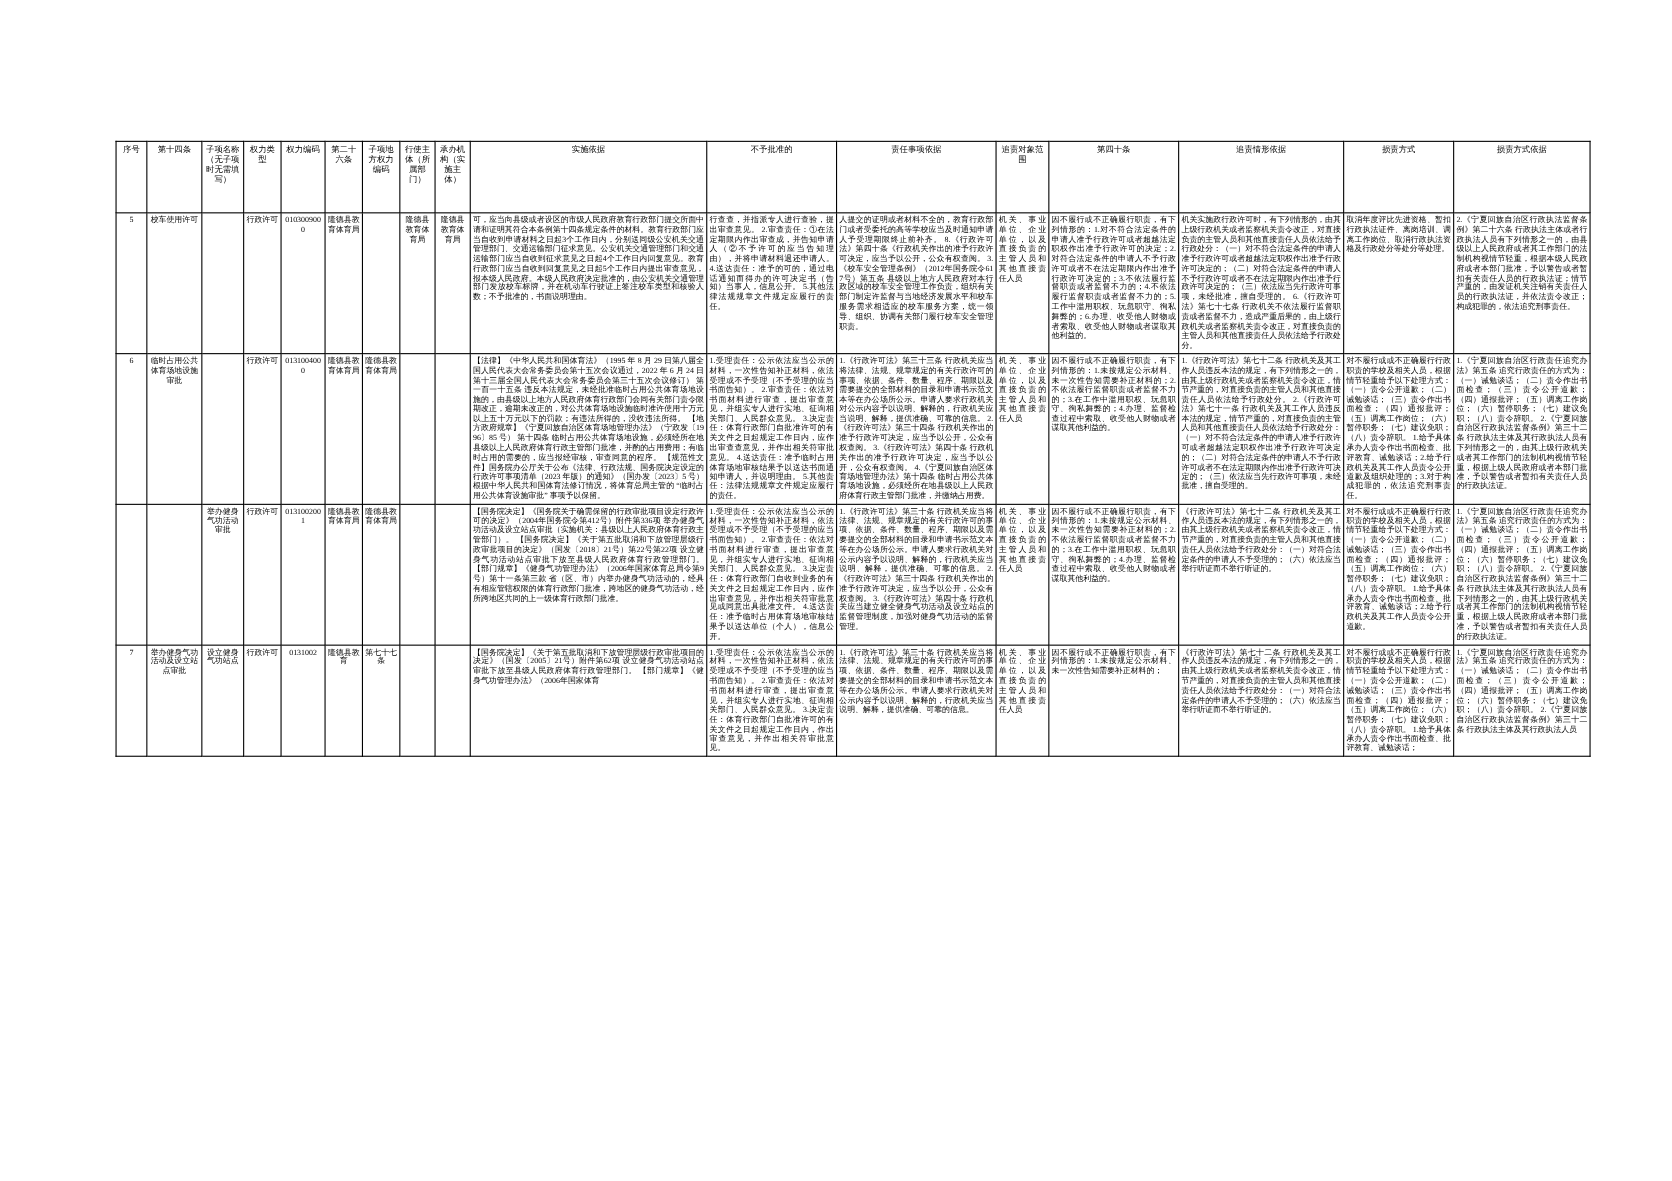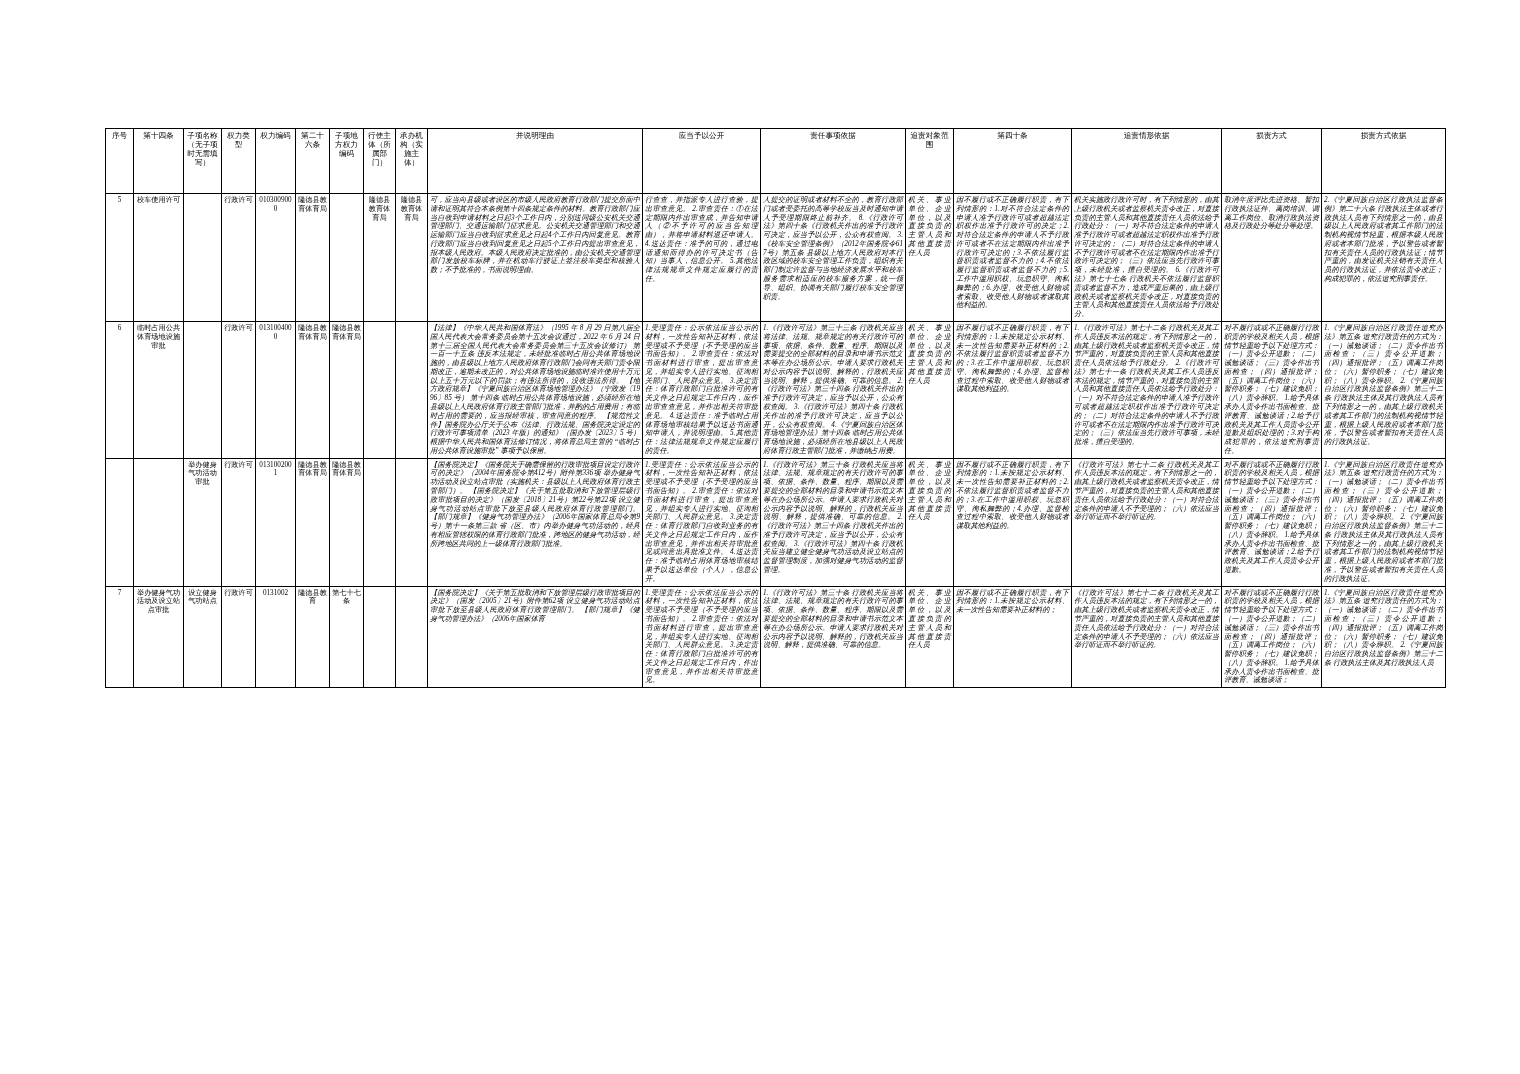--- a/index.html
+++ b/index.html
@@ -45,21 +45,20 @@
     padding: 3px 1px;
     height: 60px;
   }
   td.c-center {
     text-align: center;
     vertical-align: middle;
   }
   td.c-just {
     text-align: justify;
     text-align-last: left;
-    font-style: italic;
   }
   
   col.w-seq      { width: 28px; }
   col.w-name     { width: 50px; }
   col.w-sub      { width: 38px; }
   col.w-type     { width: 34px; }
   col.w-code     { width: 40px; }
   col.w-local    { width: 34px; }
   col.w-subcode  { width: 34px; }
   col.w-dept     { width: 32px; }
@@ -101,22 +100,22 @@
       <tr>
         <th>序号</th>
         <th>第十四条</th>
         <th>子项名称（无子项时无需填写）</th>
         <th>权力类型</th>
         <th>权力编码</th>
         <th>第二十六条</th>
         <th>子项地方权力编码</th>
         <th>行使主体（所属部门）</th>
         <th>承办机构（实施主体）</th>
-        <th>并说明理由</th>
-        <th>应当予以公开</th>
+        <th>实施依据</th>
+        <th>不予批准的</th>
         <th>责任事项依据</th>
         <th>追责对象范围</th>
         <th>第四十条</th>
         <th>追责情形依据</th>
         <th>损责方式</th>
         <th>损责方式依据</th>
       </tr>
     </thead>
     <tbody>
       <tr>

